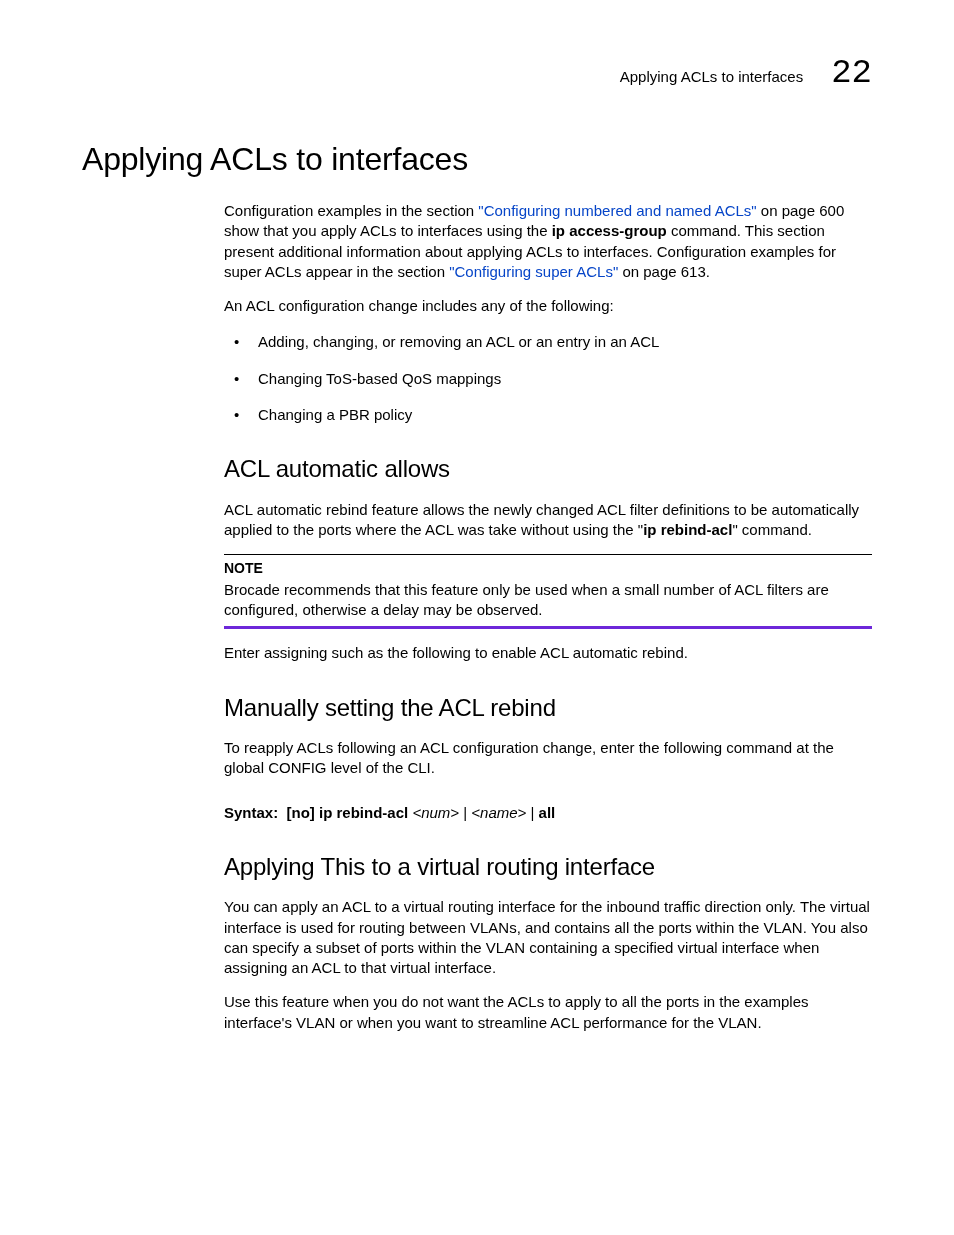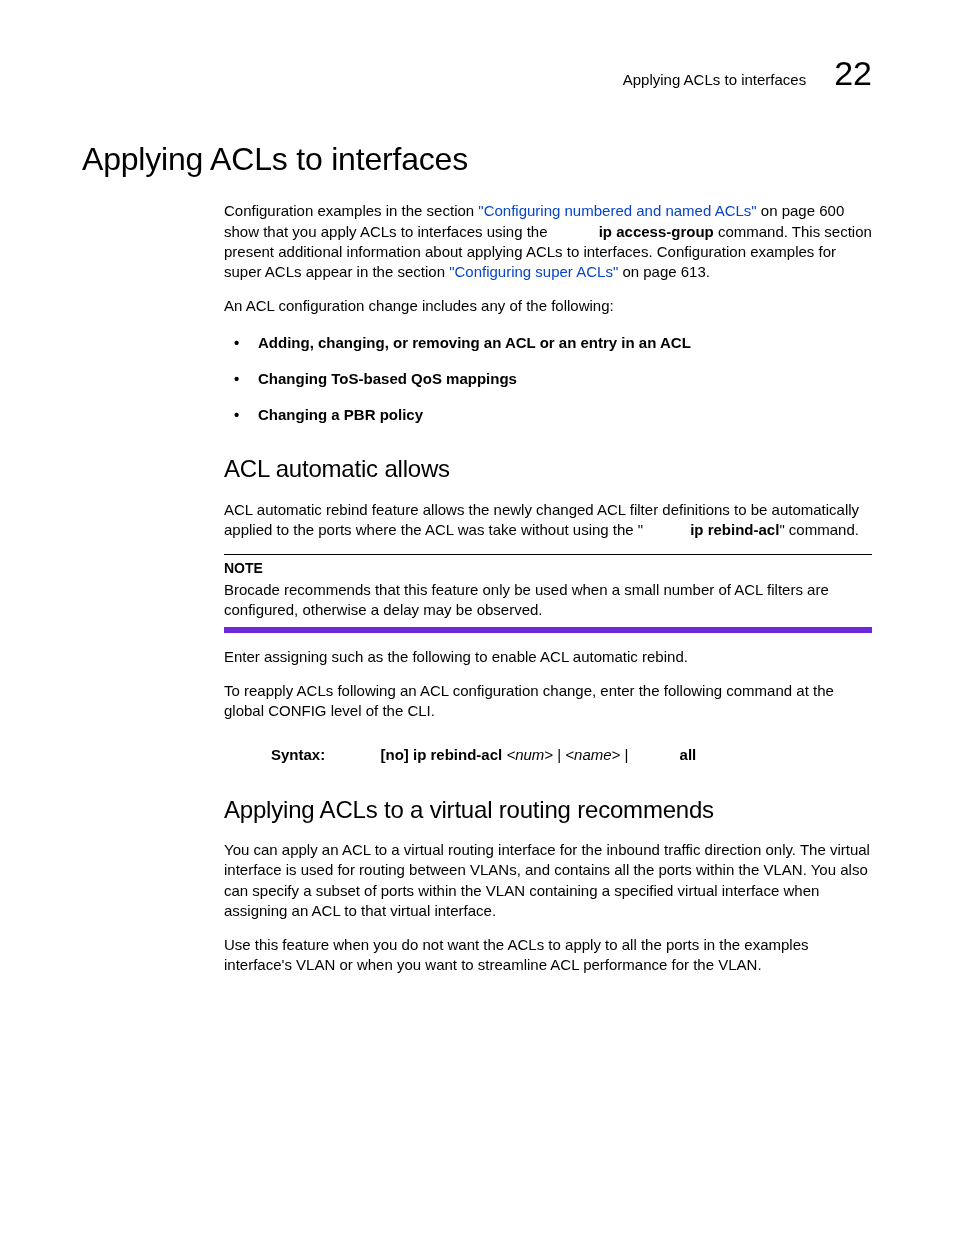--- a/index.html
+++ b/index.html
@@ -25,21 +25,21 @@
     display: flex;
     align-items: baseline;
     justify-content: flex-end;
     gap: 28px;
     margin-bottom: 48px;
   }
   .running-title {
     font-size: 15px;
   }
   .chap-num {
-    font-family: Liberation Sans, sans-serif;
+    font-family: Liberation Mono, monospace;
     font-size: 34px;
     font-weight: 400;
     line-height: 1;
   }
   h1.page-title {
     font-family: "Arial Narrow", Arial, Helvetica, sans-serif;
     font-stretch: condensed;
     font-weight: 400;
     font-size: 32px;
     margin: 0 0 20px 0;
@@ -51,42 +51,41 @@
   p { margin: 0 0 14px 0; }
   h2.sect {
     font-family: "Arial Narrow", Arial, Helvetica, sans-serif;
     font-stretch: condensed;
     font-weight: 400;
     font-size: 24px;
     margin: 28px 0 14px 0;
     letter-spacing: -0.2px;
   }
   .link { color: #0645c8; }
-  .bold { font-weight: 700; margin-left: 47px; }
+  .bold { font-weight: 700; }
   ul.bullets {
     list-style: none;
     padding: 0;
     margin: 0 0 10px 0;
   }
   ul.bullets li {
     position: relative;
     padding-left: 34px;
     margin: 16px 0 10px 0;
-    font-weight: bold;
   }
   ul.bullets li::before {
     content: "•";
     position: absolute;
     left: 10px;
     top: 0;
     font-size: 15px;
   }
   .note-box {
     border-top: 1px solid #000;
-    border-bottom: 6px solid #6d28d9;
+    border-bottom: 3px solid #6d28d9;
     padding: 4px 0 6px 0;
     margin: 8px 0 14px 0;
   }
   .note-label {
     font-family: "Arial Narrow", Arial, Helvetica, sans-serif;
     font-stretch: condensed;
     font-weight: 700;
     font-size: 14px;
     margin-bottom: 2px;
   }
@@ -127,25 +126,26 @@
     </p>
 
     <div class="note-box">
       <div class="note-label">NOTE</div>
       <div>Brocade recommends that this feature only be used when a small number of ACL filters  are configured, otherwise  a delay may be observed.</div>
     </div>
 
     <p>Enter assigning such as the following to enable ACL automatic rebind.</p>
 
 
+    <h2 class="sect">Manually setting the ACL rebind</h2>
     <p>To reapply ACLs following an ACL configuration change, enter the following command at the global CONFIG level of the CLI.</p>
 
     <div class="syntax-line">
       <span class="bold">Syntax:</span>
       &nbsp;<span class="bold">[no] ip rebind-acl </span><span class="ital">&lt;num&gt;</span><span> | </span><span class="ital">&lt;name&gt;</span><span> | </span><span class="bold">all</span>
     </div>
 
-    <h2 class="sect">Applying ACLs to a virtual routing recommends</h2>
+    <h2 class="sect">Applying This to a virtual routing interface</h2>
     <p>You can apply an ACL to a virtual routing interface for the inbound traffic direction only. The virtual interface is used for routing between VLANs, and contains all the ports within the VLAN. You also can specify a subset of ports within the VLAN containing a specified virtual interface when assigning an ACL to that virtual interface.</p>
     <p>Use this feature when you do not want the ACLs to apply to all the ports in the examples interface's VLAN or when you want to streamline ACL performance for the VLAN.</p>
 
   </div>
 </div>
 
 </body></html>

